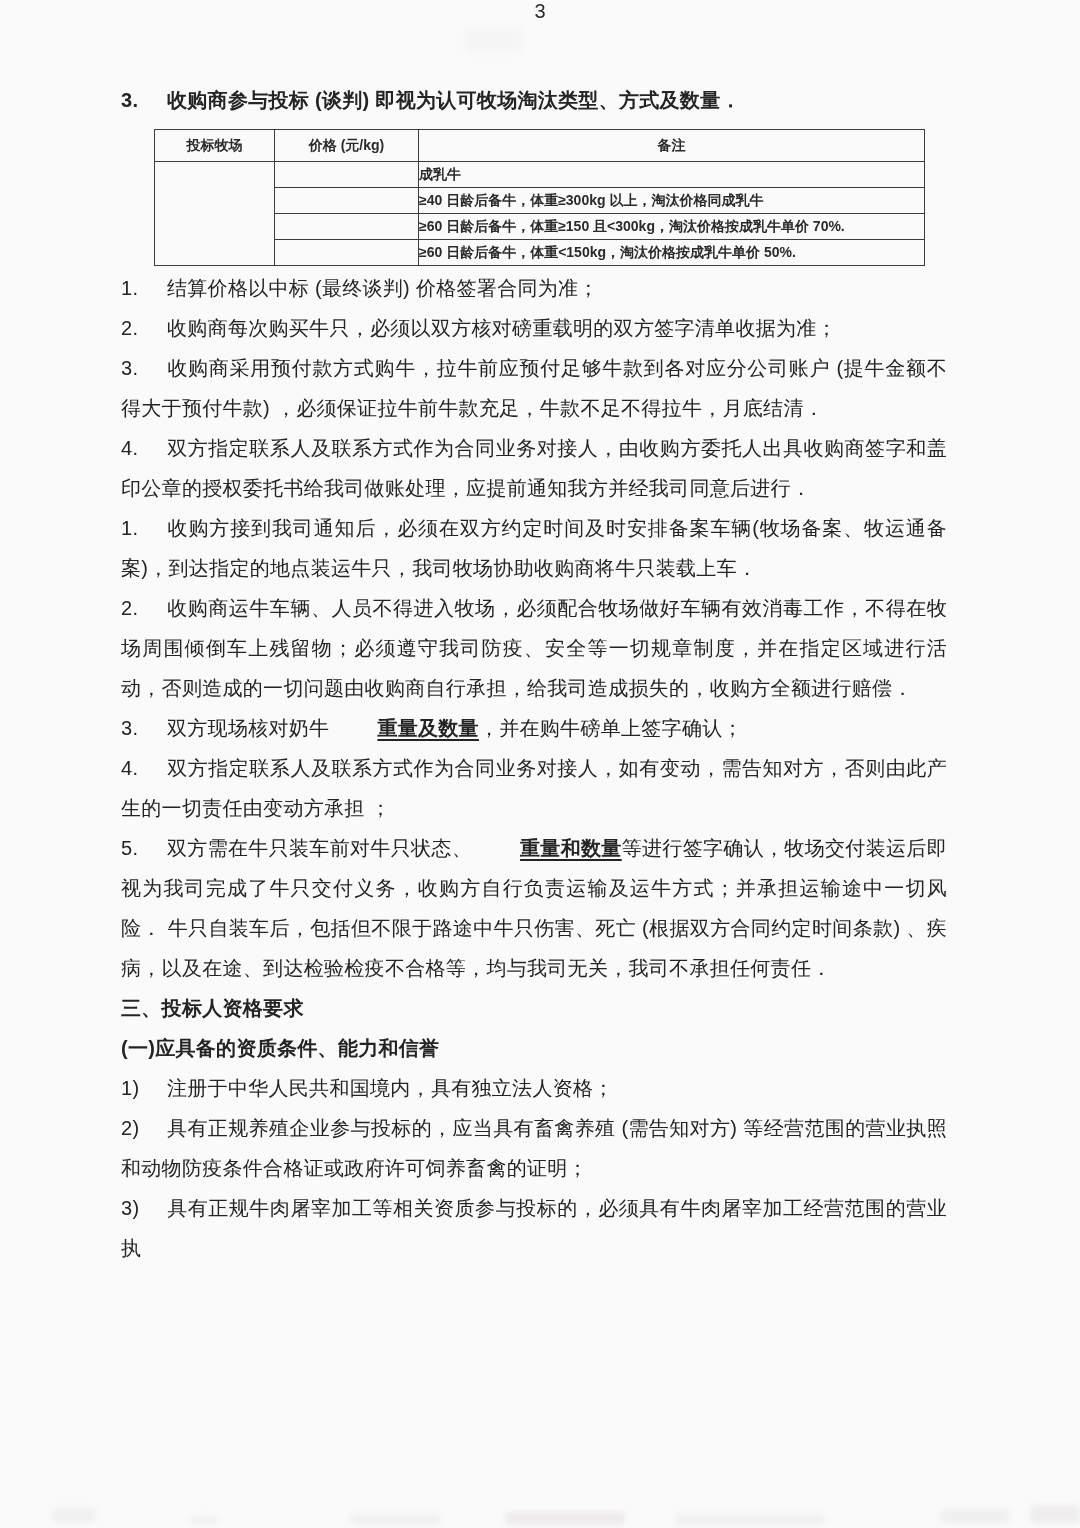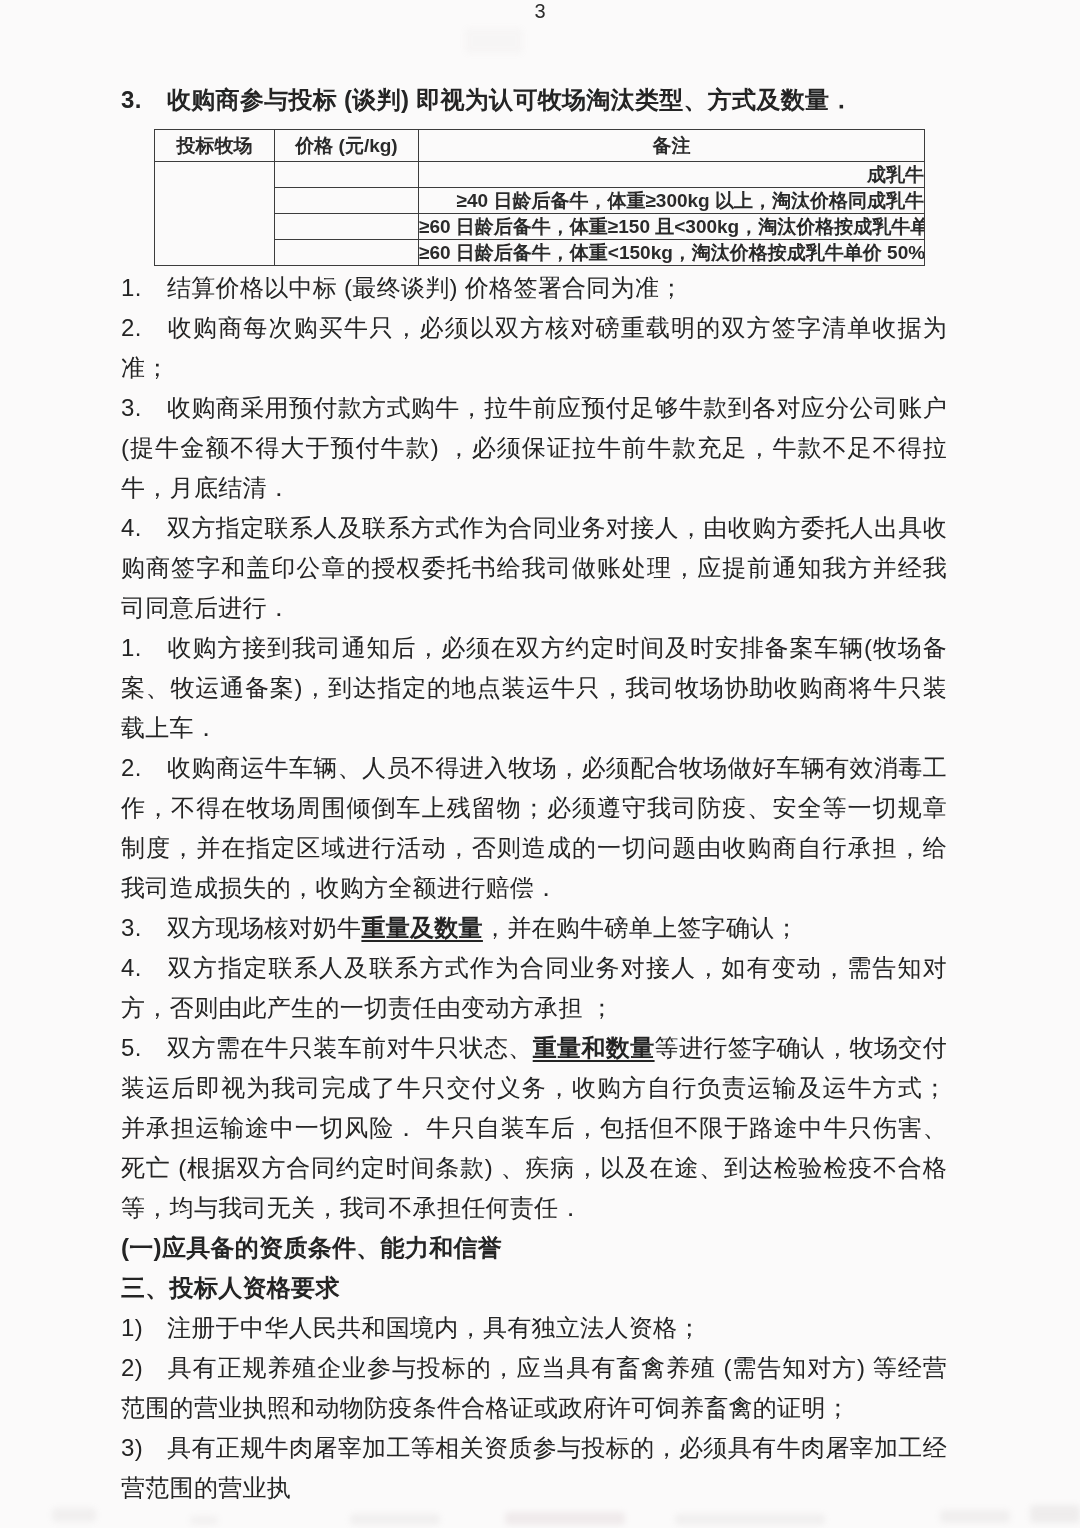--- a/index.html
+++ b/index.html
@@ -2,32 +2,32 @@
 <html><head>
 <meta charset="utf-8">
 <style>
   html,body{margin:0;padding:0;background:#e9e7e6;}
   .page{
     position:relative;width:1080px;height:1528px;margin:0 auto;
     background:#fbfafa;overflow:hidden;
     font-family:"Liberation Sans",sans-serif;color:#242424;
   }
   .content{position:absolute;left:121px;top:80px;width:826px;}
-  .para{font-size:24px;line-height:40px;margin:0;text-align:justify;letter-spacing:.3px;}
+  .para{font-size:20px;line-height:40px;margin:0;text-align:justify;letter-spacing:.3px;}
   .bold{font-weight:bold;}
   .marker{display:inline-block;width:46px;}
-  .emph{font-weight:bold;text-decoration:underline;text-underline-offset:4px;}
+  .emph{font-weight:bold;text-decoration:underline;text-underline-offset:4px;margin-left:48px;}
   table.quote{
     border-collapse:collapse;table-layout:fixed;width:770px;
-    margin:9px 12px 2px 33px;font-size:19px;font-weight:600;color:#2a2a2a;
+    margin:9px 12px 2px 33px;font-size:14px;font-weight:600;color:#2a2a2a;
   }
   table.quote th,table.quote td{border:1.6px solid #3c3c3c;padding:0;}
   table.quote th{height:31px;text-align:center;font-weight:600;}
   table.quote td{height:25px;line-height:25px;}
-  td.note-cell{padding:0 10px;text-align:right;white-space:nowrap;overflow:hidden;}
+  td.note-cell{padding:0 10px;text-align:left;white-space:nowrap;overflow:hidden;}
   .col-farm{width:120px;}.col-price{width:144px;}.col-note{width:506px;}
   .page-number{position:absolute;left:0;right:0;top:1392;text-align:center;
     font-size:20px;color:#2c2c2c;}
   .smudge{position:absolute;background:#a9a2a2;filter:blur(3px);border-radius:4px;}
 </style>
 </head>
 <body>
 
 <div class="page">
   <div class="content">
@@ -72,22 +72,22 @@
     <p class="para"><span class="marker">2.</span><span>收购商每次购买牛只，必须以双方核对磅重载明的双方签字清单收据为准；</span></p>
     <p class="para"><span class="marker">3.</span><span>收购商采用预付款方式购牛，拉牛前应预付足够牛款到各对应分公司账户 (提牛金额不得大于预付牛款) ，必须保证拉牛前牛款充足，牛款不足不得拉牛，月底结清．</span></p>
     <p class="para"><span class="marker">4.</span><span>双方指定联系人及联系方式作为合同业务对接人，由收购方委托人出具收购商签字和盖印公章的授权委托书给我司做账处理，应提前通知我方并经我司同意后进行．</span></p>
 
     <p class="para"><span class="marker">1.</span><span>收购方接到我司通知后，必须在双方约定时间及时安排备案车辆(牧场备案、牧运通备案)，到达指定的地点装运牛只，我司牧场协助收购商将牛只装载上车．</span></p>
     <p class="para"><span class="marker">2.</span><span>收购商运牛车辆、人员不得进入牧场，必须配合牧场做好车辆有效消毒工作，不得在牧场周围倾倒车上残留物；必须遵守我司防疫、安全等一切规章制度，并在指定区域进行活动，否则造成的一切问题由收购商自行承担，给我司造成损失的，收购方全额进行赔偿．</span></p>
     <p class="para"><span class="marker">3.</span><span>双方现场核对奶牛</span><span class="emph">重量及数量</span><span>，并在购牛磅单上签字确认；</span></p>
     <p class="para"><span class="marker">4.</span><span>双方指定联系人及联系方式作为合同业务对接人，如有变动，需告知对方，否则由此产生的一切责任由变动方承担 ；</span></p>
     <p class="para"><span class="marker">5.</span><span>双方需在牛只装车前对牛只状态、</span><span class="emph">重量和数量</span><span>等进行签字确认，牧场交付装运后即视为我司完成了牛只交付义务，收购方自行负责运输及运牛方式；并承担运输途中一切风险． 牛只自装车后，包括但不限于路途中牛只伤害、死亡 (根据双方合同约定时间条款) 、疾病，以及在途、到达检验检疫不合格等，均与我司无关，我司不承担任何责任．</span></p>
 
+    <p class="para bold">三、投标人资格要求</p>
     <p class="para bold">(一)应具备的资质条件、能力和信誉</p>
-    <p class="para bold">三、投标人资格要求</p>
     <p class="para"><span class="marker">1)</span><span>注册于中华人民共和国境内，具有独立法人资格；</span></p>
     <p class="para"><span class="marker">2)</span><span>具有正规养殖企业参与投标的，应当具有畜禽养殖 (需告知对方) 等经营范围的营业执照和动物防疫条件合格证或政府许可饲养畜禽的证明；</span></p>
     <p class="para"><span class="marker">3)</span><span>具有正规牛肉屠宰加工等相关资质参与投标的，必须具有牛肉屠宰加工经营范围的营业执</span></p>
 
   </div>
 
   <div class="page-number">3</div>
 
   <div class="smudge" style="left:465px;top:28px;width:58px;height:26px;opacity:.05;"></div>
   <div class="smudge" style="left:52px;top:1508px;width:44px;height:14px;opacity:.12;"></div>

